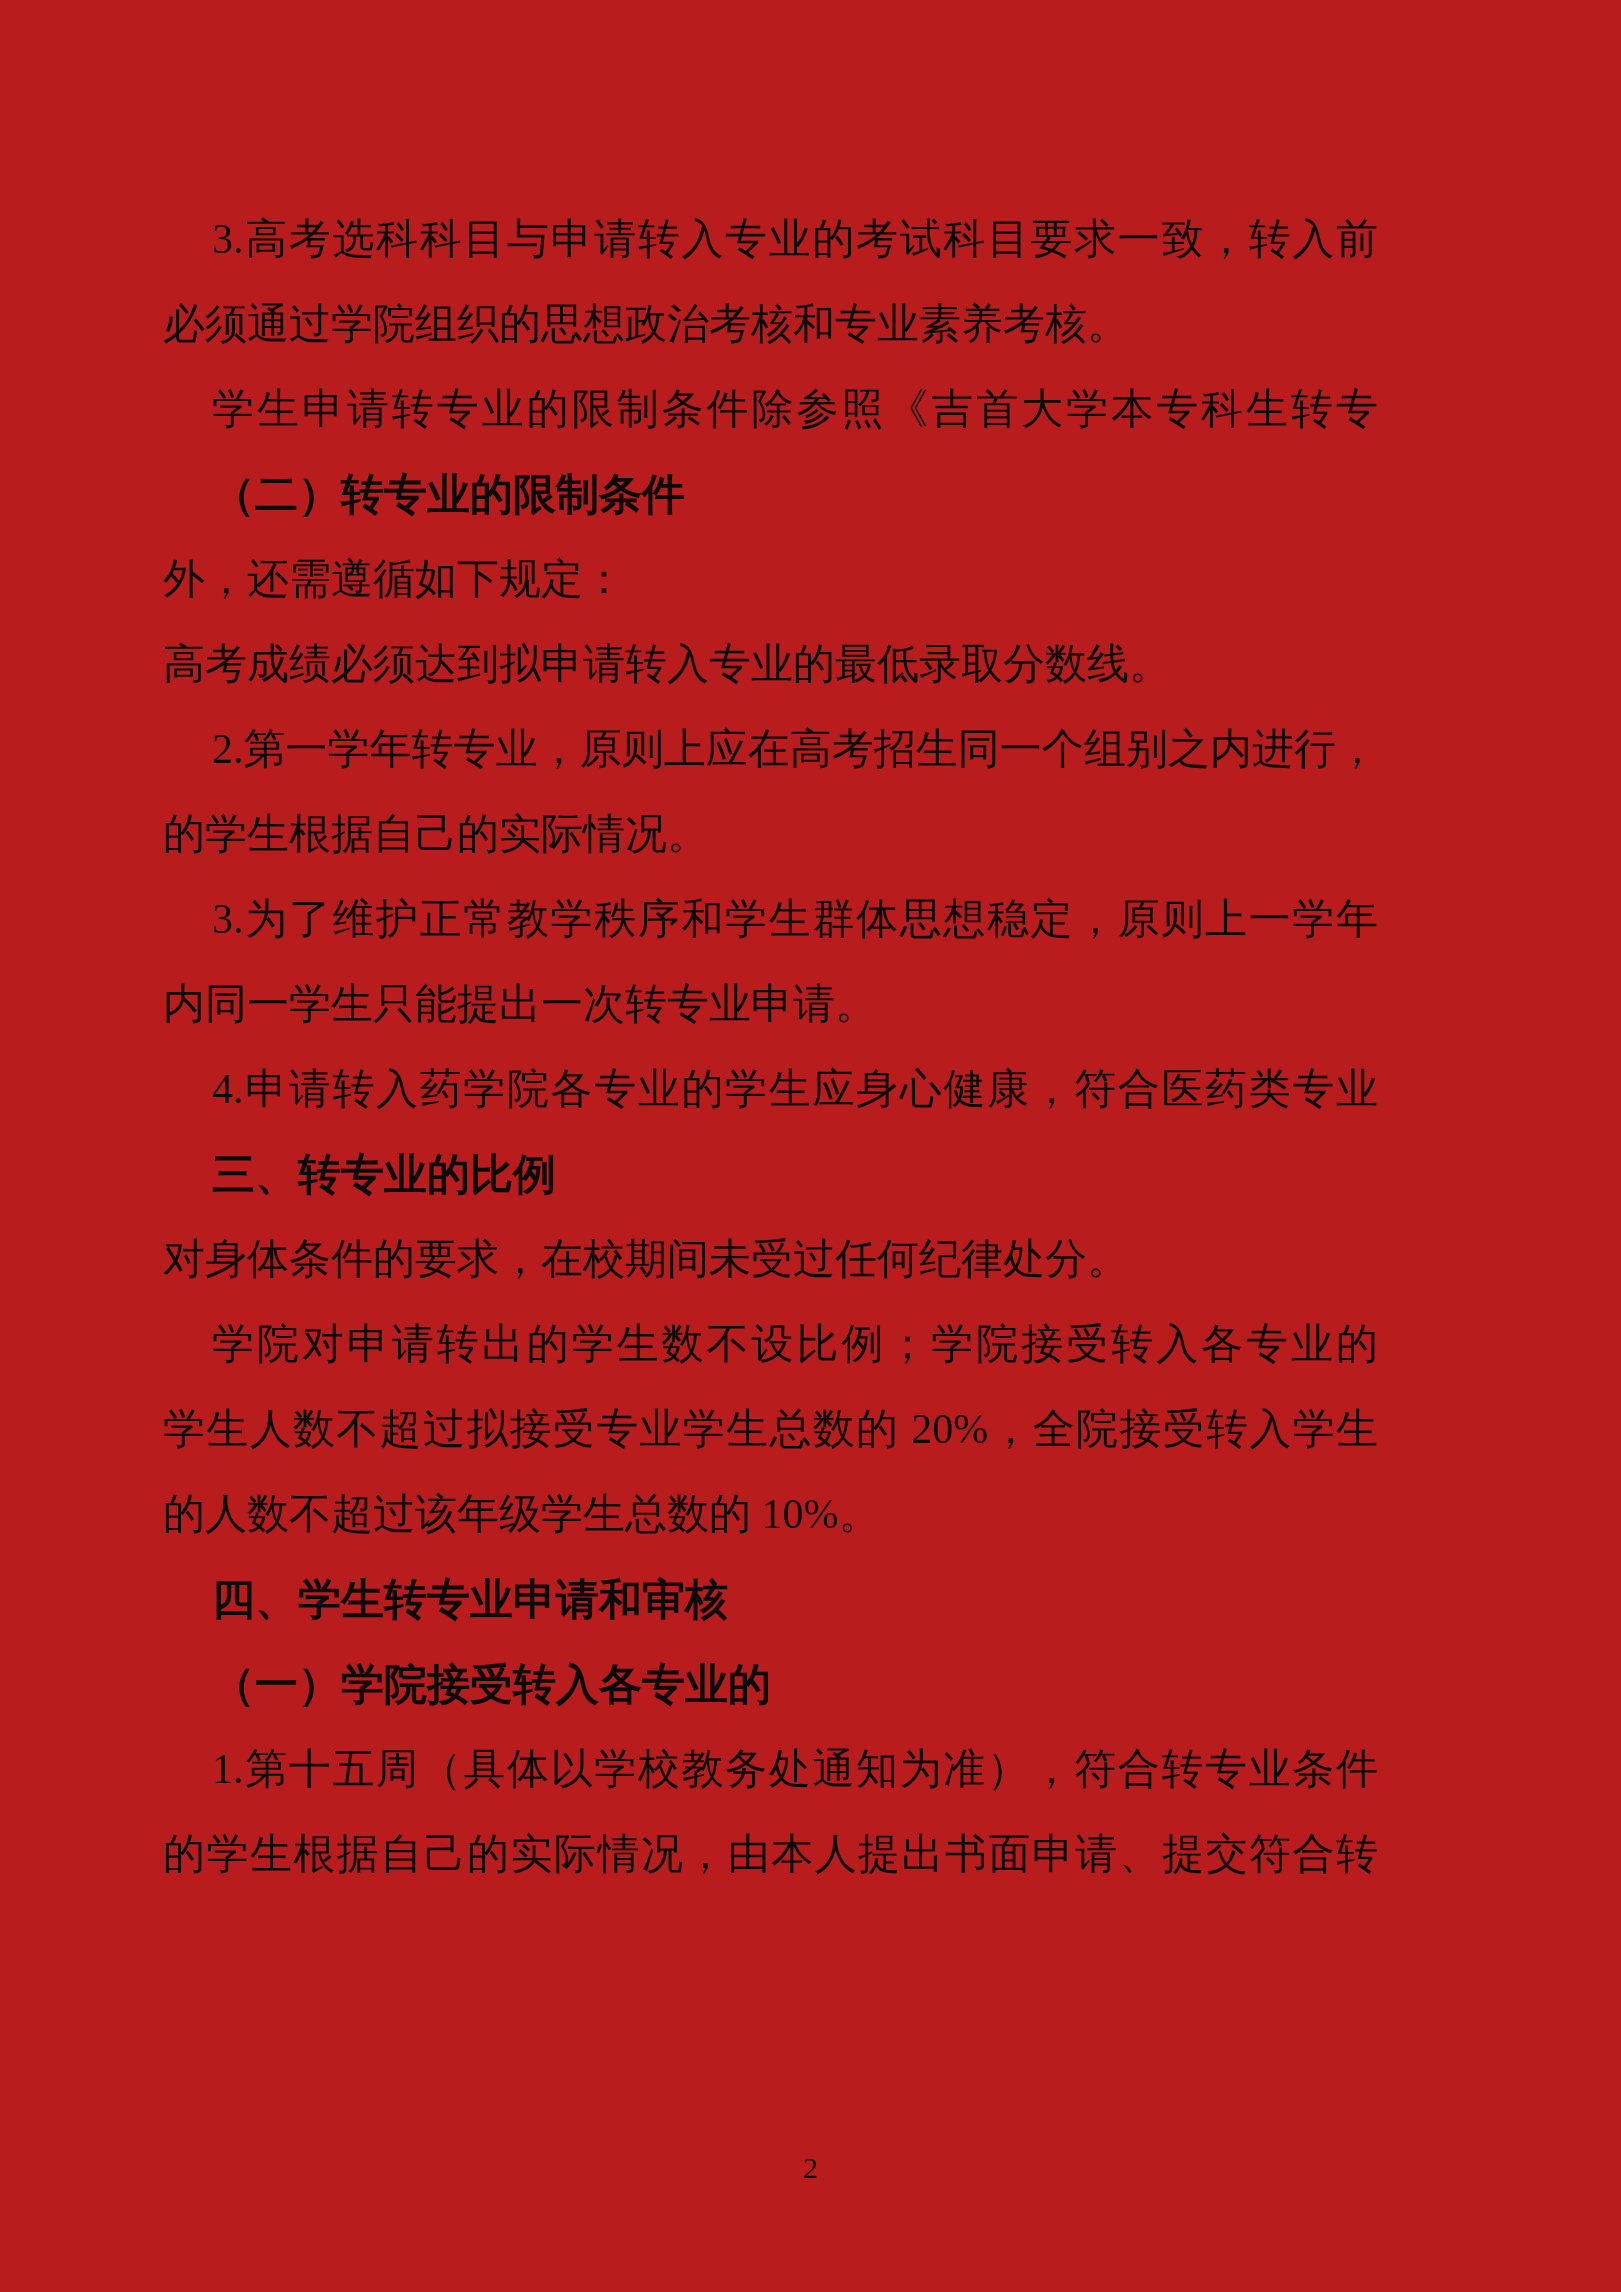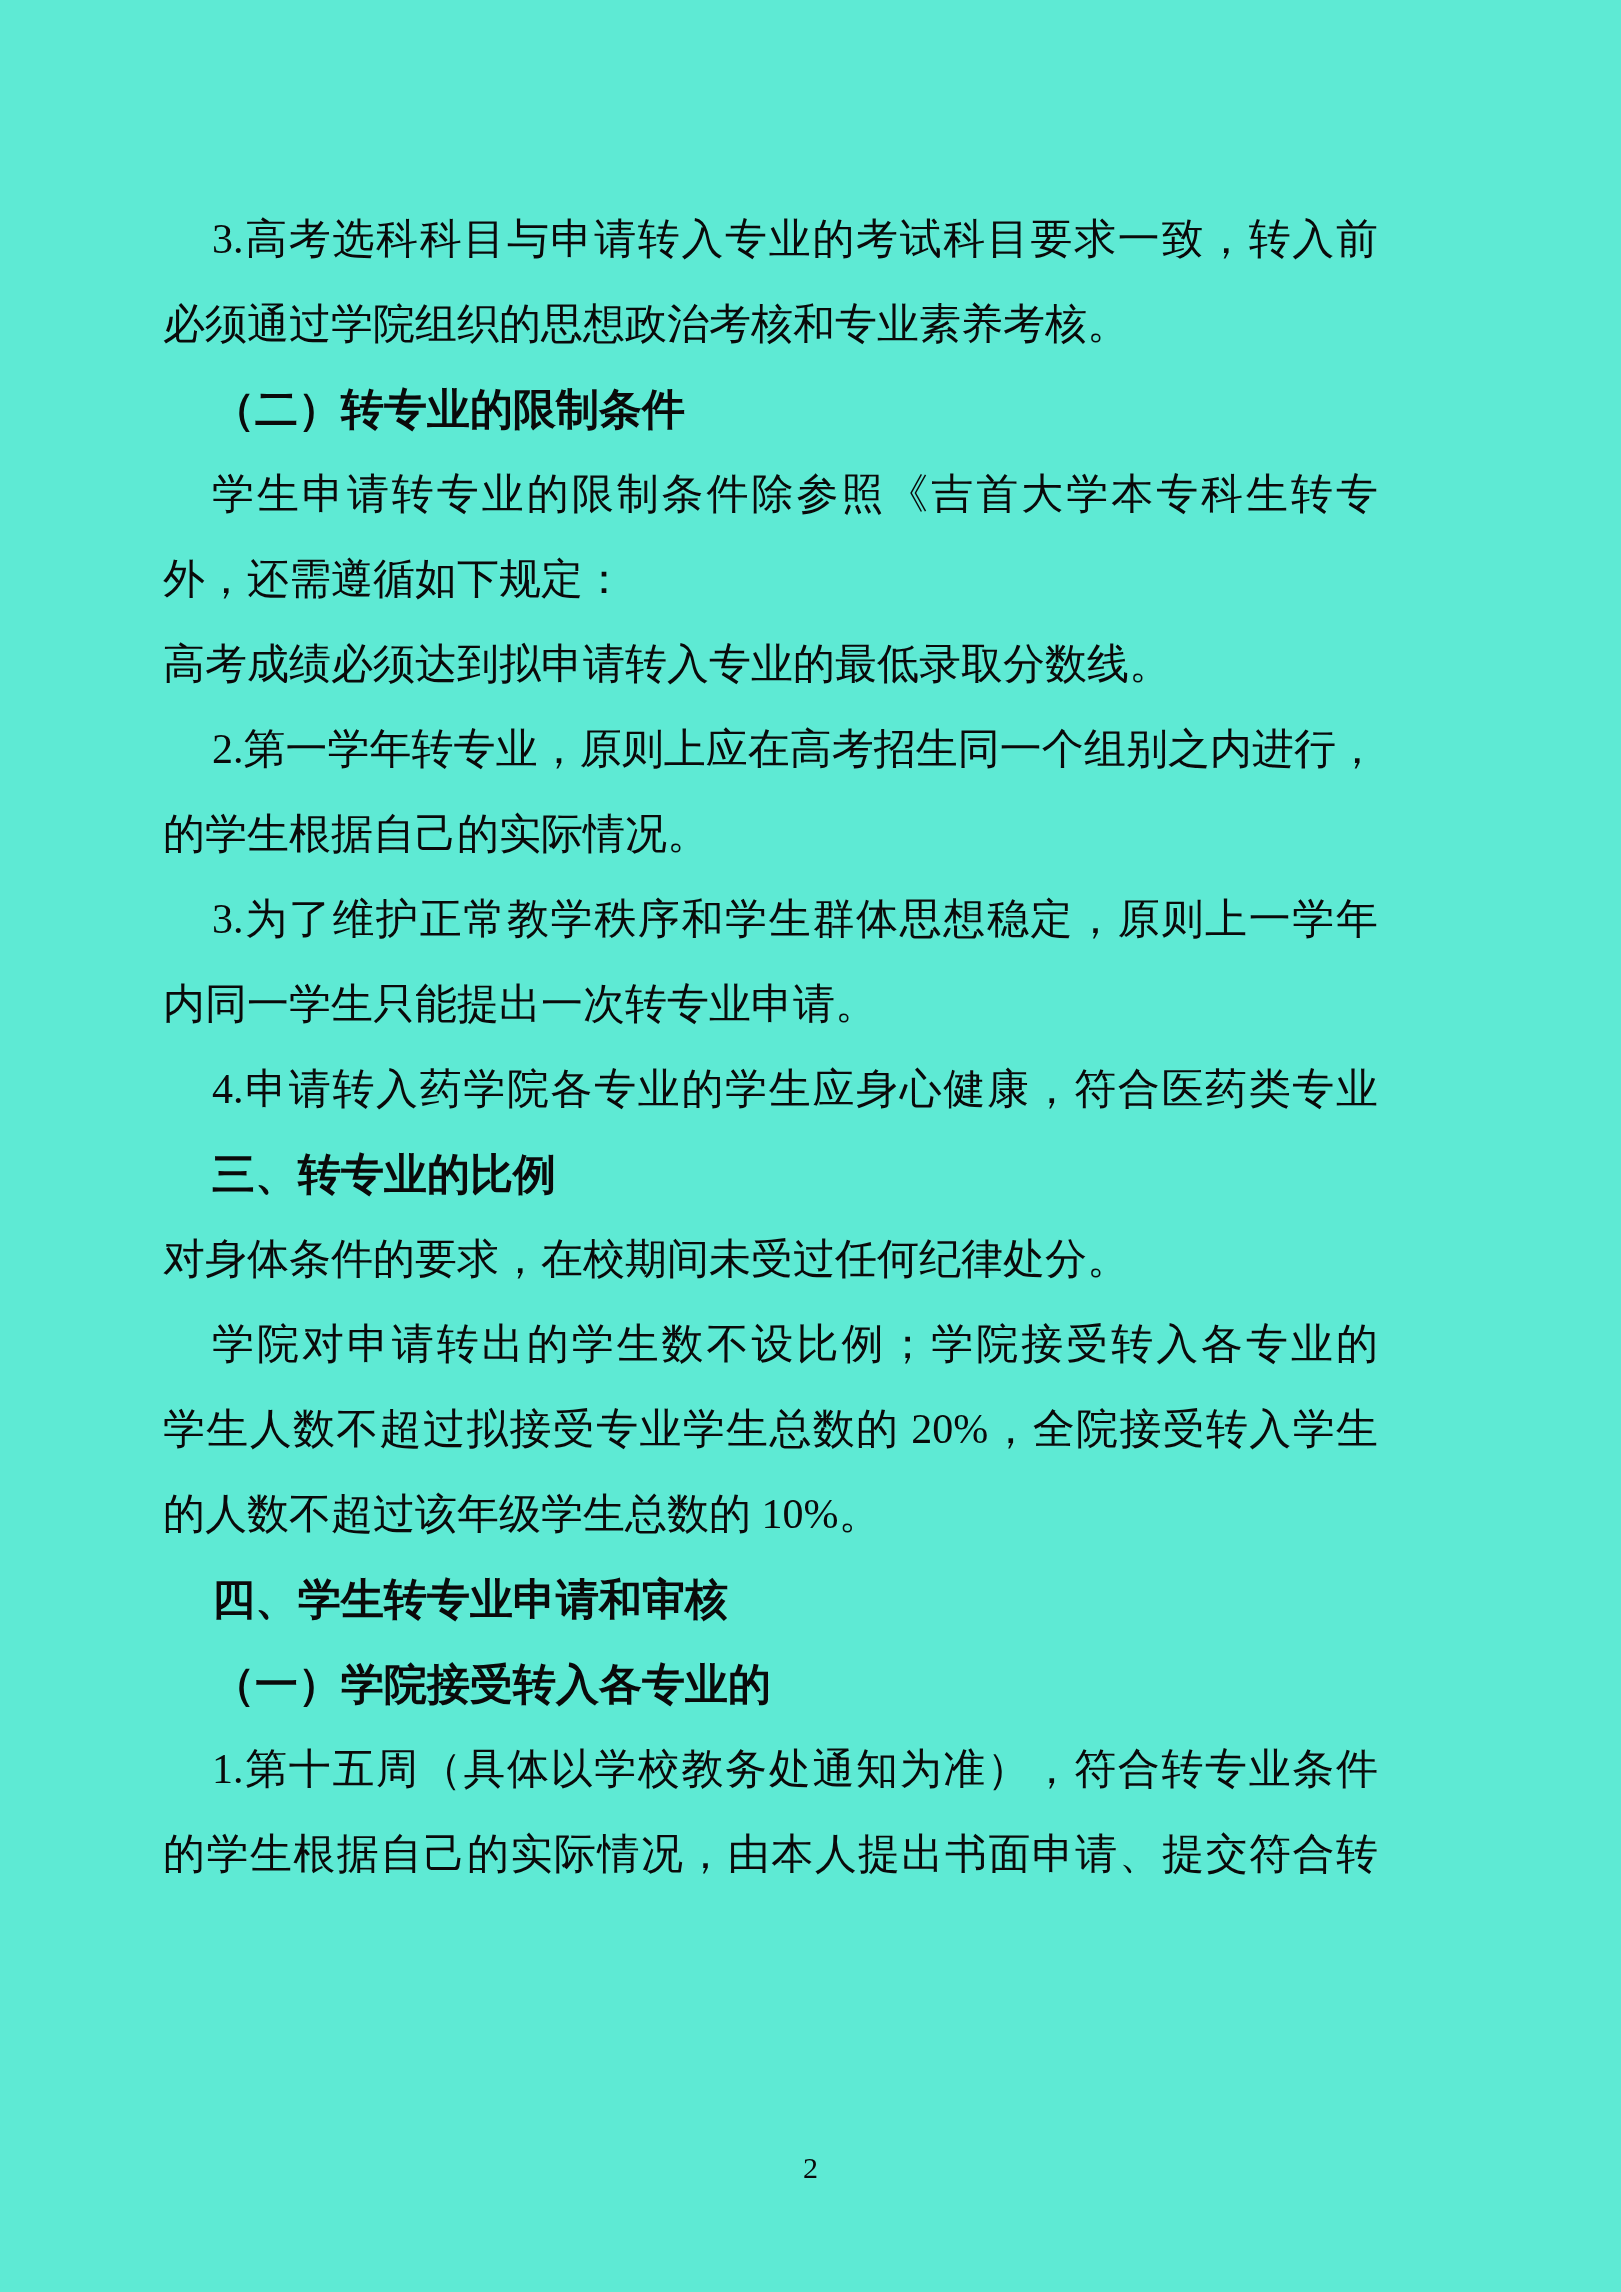--- a/index.html
+++ b/index.html
@@ -1,20 +1,20 @@
 <!DOCTYPE html>
 <html><head>
 <meta charset="utf-8">
 <style>
   html,body{margin:0;padding:0;background:#ffffff;}
   .page{
     position:relative;
     width:1621px;
     height:2293px;
-    background:#5eead4;
+    background:#b91c1c;
     overflow:hidden;
   }
   .content{
     position:absolute;
     left:163px;
     top:197px;
     width:1215px;
   }
   .line{
     font-family:"Liberation Serif","DejaVu Serif",serif;
@@ -49,22 +49,22 @@
     color:#0a0a0a;
   }
 </style>
 </head>
 <body>
 
 <div class="page">
   <div class="content">
       <div class="line indent just">3.高考选科科目与申请转入专业的考试科目要求一致，转入前</div>
       <div class="line">必须通过学院组织的思想政治考核和专业素养考核。</div>
+      <div class="line indent just">学生申请转专业的限制条件除参照《吉首大学本专科生转专</div>
       <div class="line heading indent">（二）转专业的限制条件</div>
-      <div class="line indent just">学生申请转专业的限制条件除参照《吉首大学本专科生转专</div>
       <div class="line">外，还需遵循如下规定：</div>
       <div class="line">高考成绩必须达到拟申请转入专业的最低录取分数线。</div>
       <div class="line indent just">2.第一学年转专业，原则上应在高考招生同一个组别之内进行，</div>
       <div class="line">的学生根据自己的实际情况。</div>
       <div class="line indent just">3.为了维护正常教学秩序和学生群体思想稳定，原则上一学年</div>
       <div class="line">内同一学生只能提出一次转专业申请。</div>
       <div class="line indent just">4.申请转入药学院各专业的学生应身心健康，符合医药类专业</div>
       <div class="line heading indent">三、转专业的比例</div>
       <div class="line">对身体条件的要求，在校期间未受过任何纪律处分。</div>
       <div class="line indent just">学院对申请转出的学生数不设比例；学院接受转入各专业的</div>

